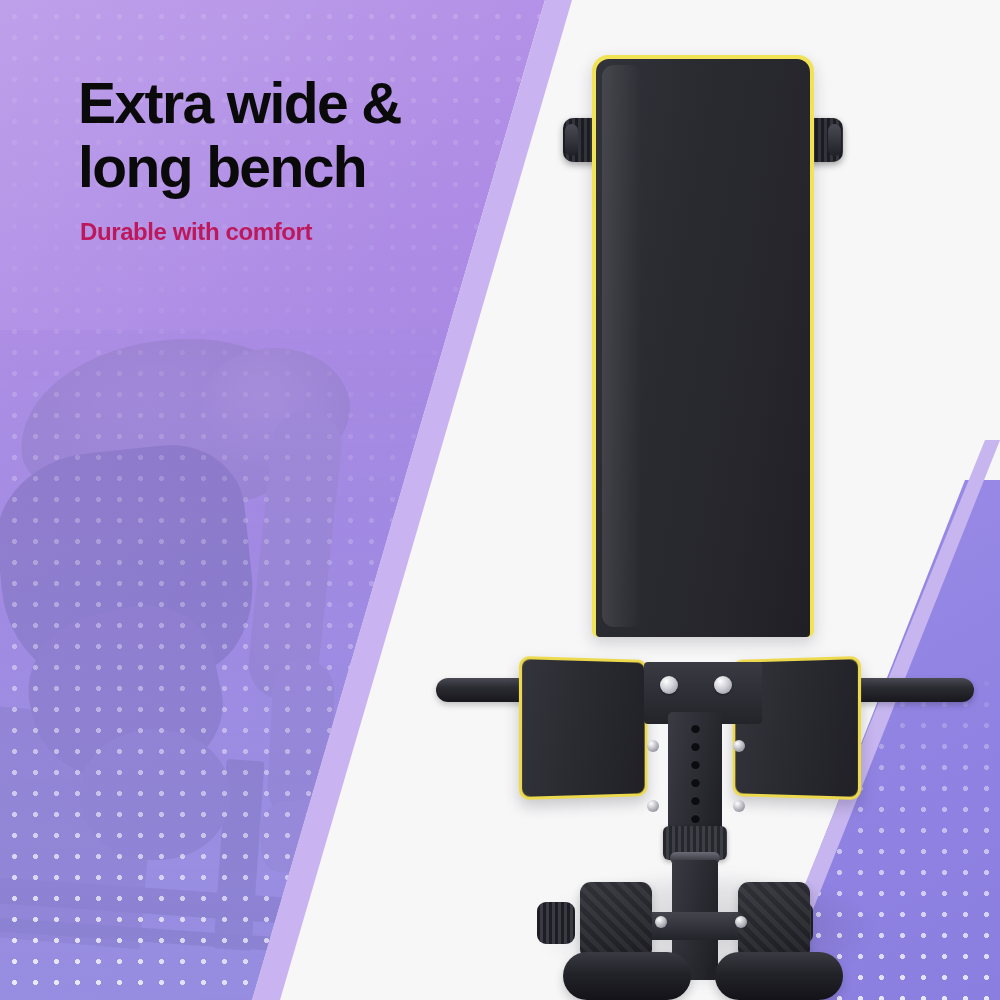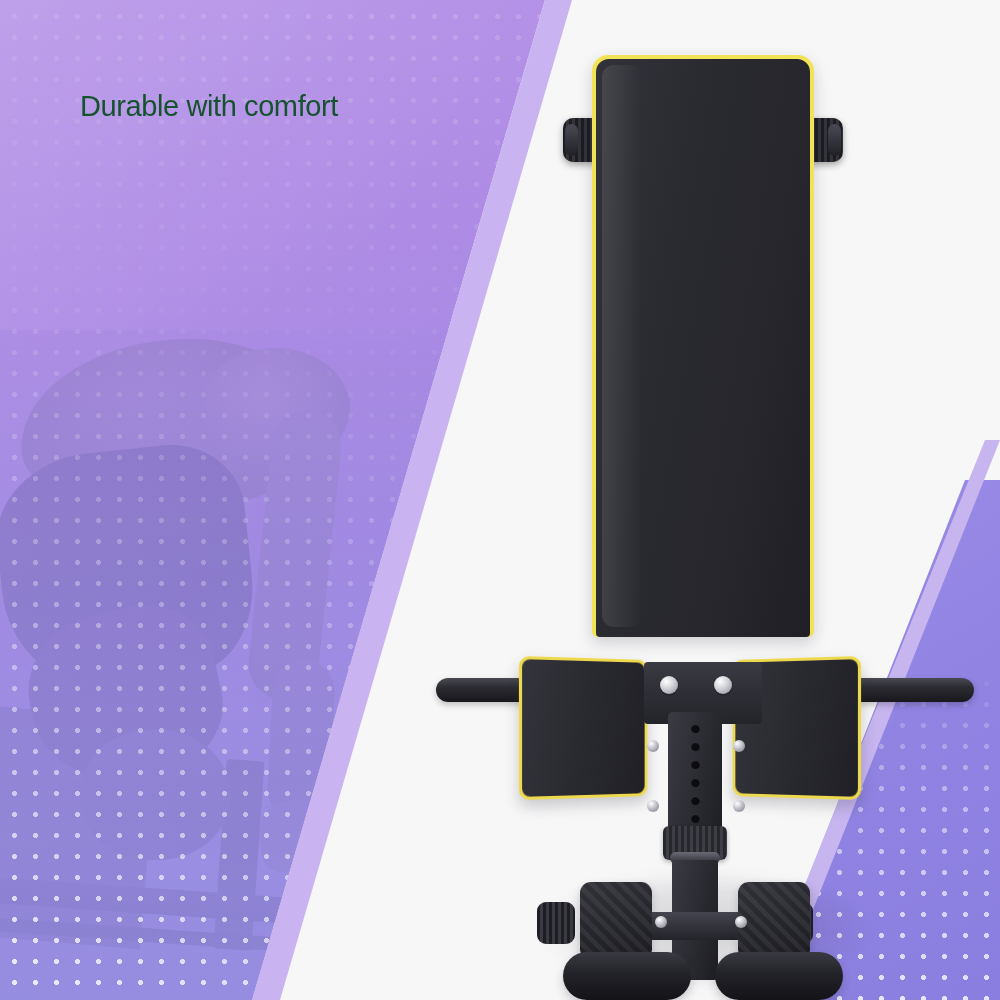--- a/index.html
+++ b/index.html
@@ -132,22 +132,22 @@
     z-index:3;
   }
 
   
   .copy{position:absolute;left:78px;top:72px;width:430px;z-index:20;}
   .headline{
     margin:0;color:#0a0a0a;font-weight:700;
     font-size:57px;line-height:1.12;letter-spacing:-1.6px;
   }
   .subhead{
-    margin:18px 0 0 2px;color:#14532d;font-weight:400;
-    font-size:29px;letter-spacing:-.4px;
+    margin:18px 0 0 2px;color:#be185d;font-weight:700;
+    font-size:24px;letter-spacing:-.4px;
   }
 
   
   .product{position:absolute;left:420px;top:40px;width:570px;height:960px;z-index:15;}
 
   .prod-shadow{
     position:absolute;left:120px;top:830px;width:330px;height:120px;
     background:radial-gradient(ellipse at 50% 50%, rgba(60,58,70,.20) 0%, rgba(60,58,70,.10) 48%, rgba(0,0,0,0) 72%);
     filter:blur(5px);
   }
@@ -312,20 +312,24 @@
   </div>
 
   <div class="edge-stripe"></div>
 
   <div class="wedge">
     <div class="wedge-dots"></div>
   </div>
   <div class="wedge-stripe"></div>
 
   <div class="copy">
+    <h1 class="headline">
+      <span>Extra wide &amp;</span><br>
+      <span>long bench</span>
+    </h1>
     <p class="subhead">Durable with comfort</p>
   </div>
 
   <div class="product">
     <div class="prod-shadow"></div>
 
     <div class="knob left">
       <div class="knob-cap"></div>
     </div>
     <div class="knob right">

